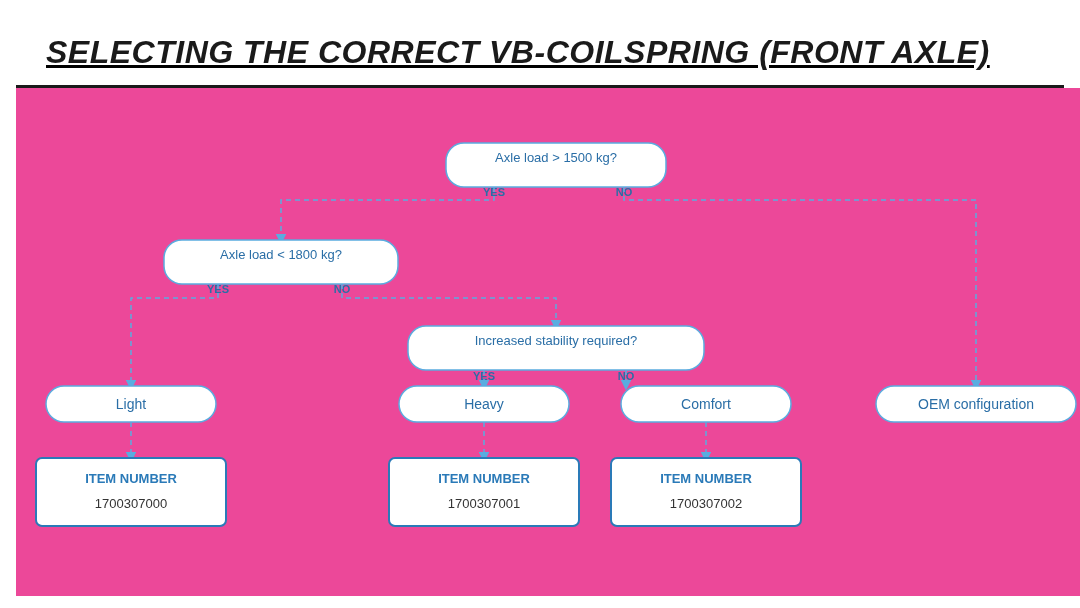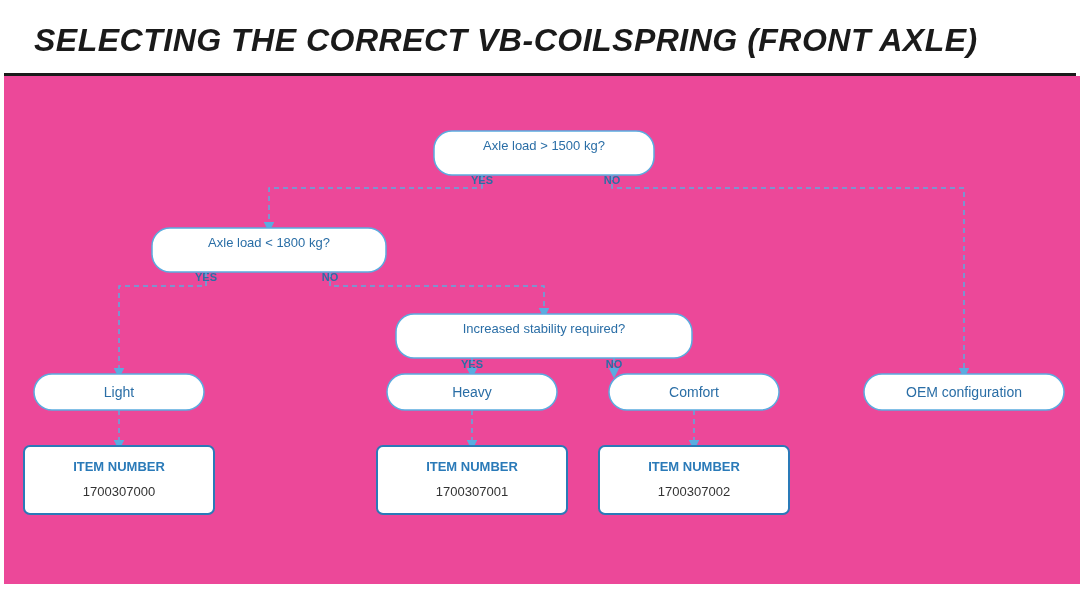--- a/index.html
+++ b/index.html
@@ -7,21 +7,22 @@
       width: 1080px;
       height: 608px;
       background: #fff;
       font-family: Arial, sans-serif;
       overflow: hidden;
     }
     .page {
       width: 1080px;
       height: 446px;
       position: relative;
-      padding: 4px;
+      padding: 16px;
+      text-decoration: underline;
     }
     .title-bar {
       background: #fff;
       border-bottom: 3px solid #1a1a1a;
       padding: 18px 30px 14px 30px;
       display: flex;
       align-items: center;
     }
     .title-text {
       font-size: 32px;

